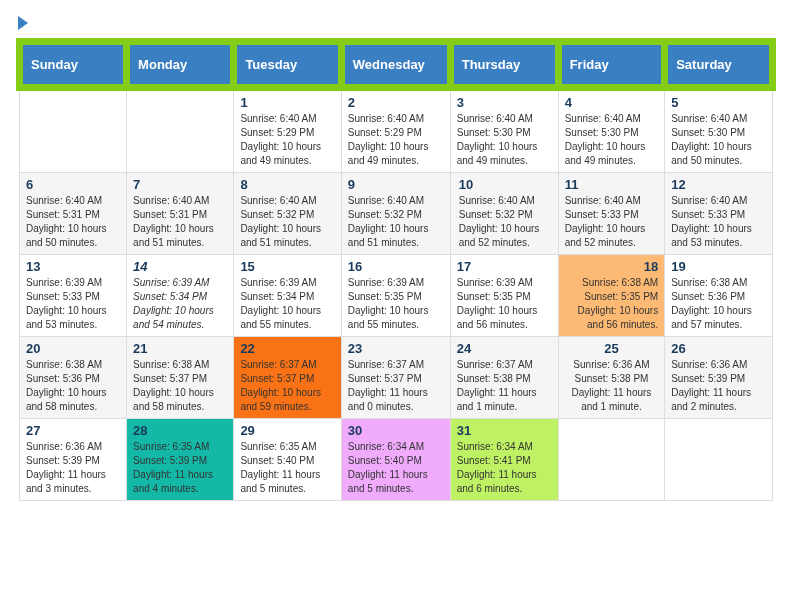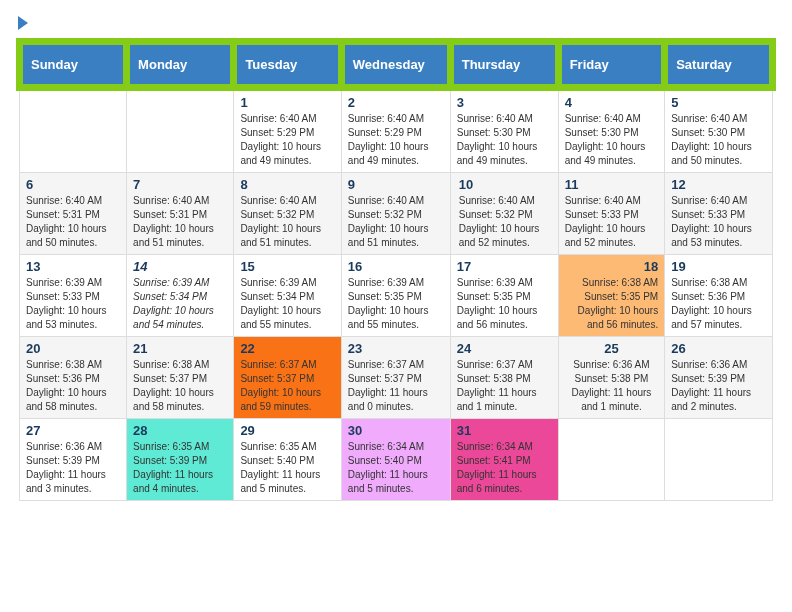--- a/index.html
+++ b/index.html
@@ -304,42 +304,42 @@
         </td>
       </tr>
       <tr>
         <td style="background: rgb(255, 255, 255);">
           <span class="day-number">27</span>
           <div class="day-info" style="white-space: pre-line;">Sunrise: 6:36 AM
 Sunset: 5:39 PM
 Daylight: 11 hours
 and 3 minutes.</div>
         </td>
-        <td style="background: #5eead4;">
+        <td style="background: #14b8a6;">
           <span class="day-number">28</span>
           <div class="day-info" style="white-space: pre-line;">Sunrise: 6:35 AM
 Sunset: 5:39 PM
 Daylight: 11 hours
 and 4 minutes.</div>
         </td>
         <td style="background: rgb(255, 255, 255);">
           <span class="day-number">29</span>
           <div class="day-info" style="white-space: pre-line;">Sunrise: 6:35 AM
 Sunset: 5:40 PM
 Daylight: 11 hours
 and 5 minutes.</div>
         </td>
         <td style="background: #f0abfc;">
           <span class="day-number">30</span>
           <div class="day-info" style="white-space: pre-line;">Sunrise: 6:34 AM
 Sunset: 5:40 PM
 Daylight: 11 hours
 and 5 minutes.</div>
         </td>
-        <td style="background: #ec4899;">
+        <td style="background: #bef264;">
           <span class="day-number">31</span>
           <div class="day-info" style="white-space: pre-line;">Sunrise: 6:34 AM
 Sunset: 5:41 PM
 Daylight: 11 hours
 and 6 minutes.</div>
         </td>
         <td class="empty-cell"></td>
         <td class="empty-cell"></td>
       </tr>
     </tbody>

